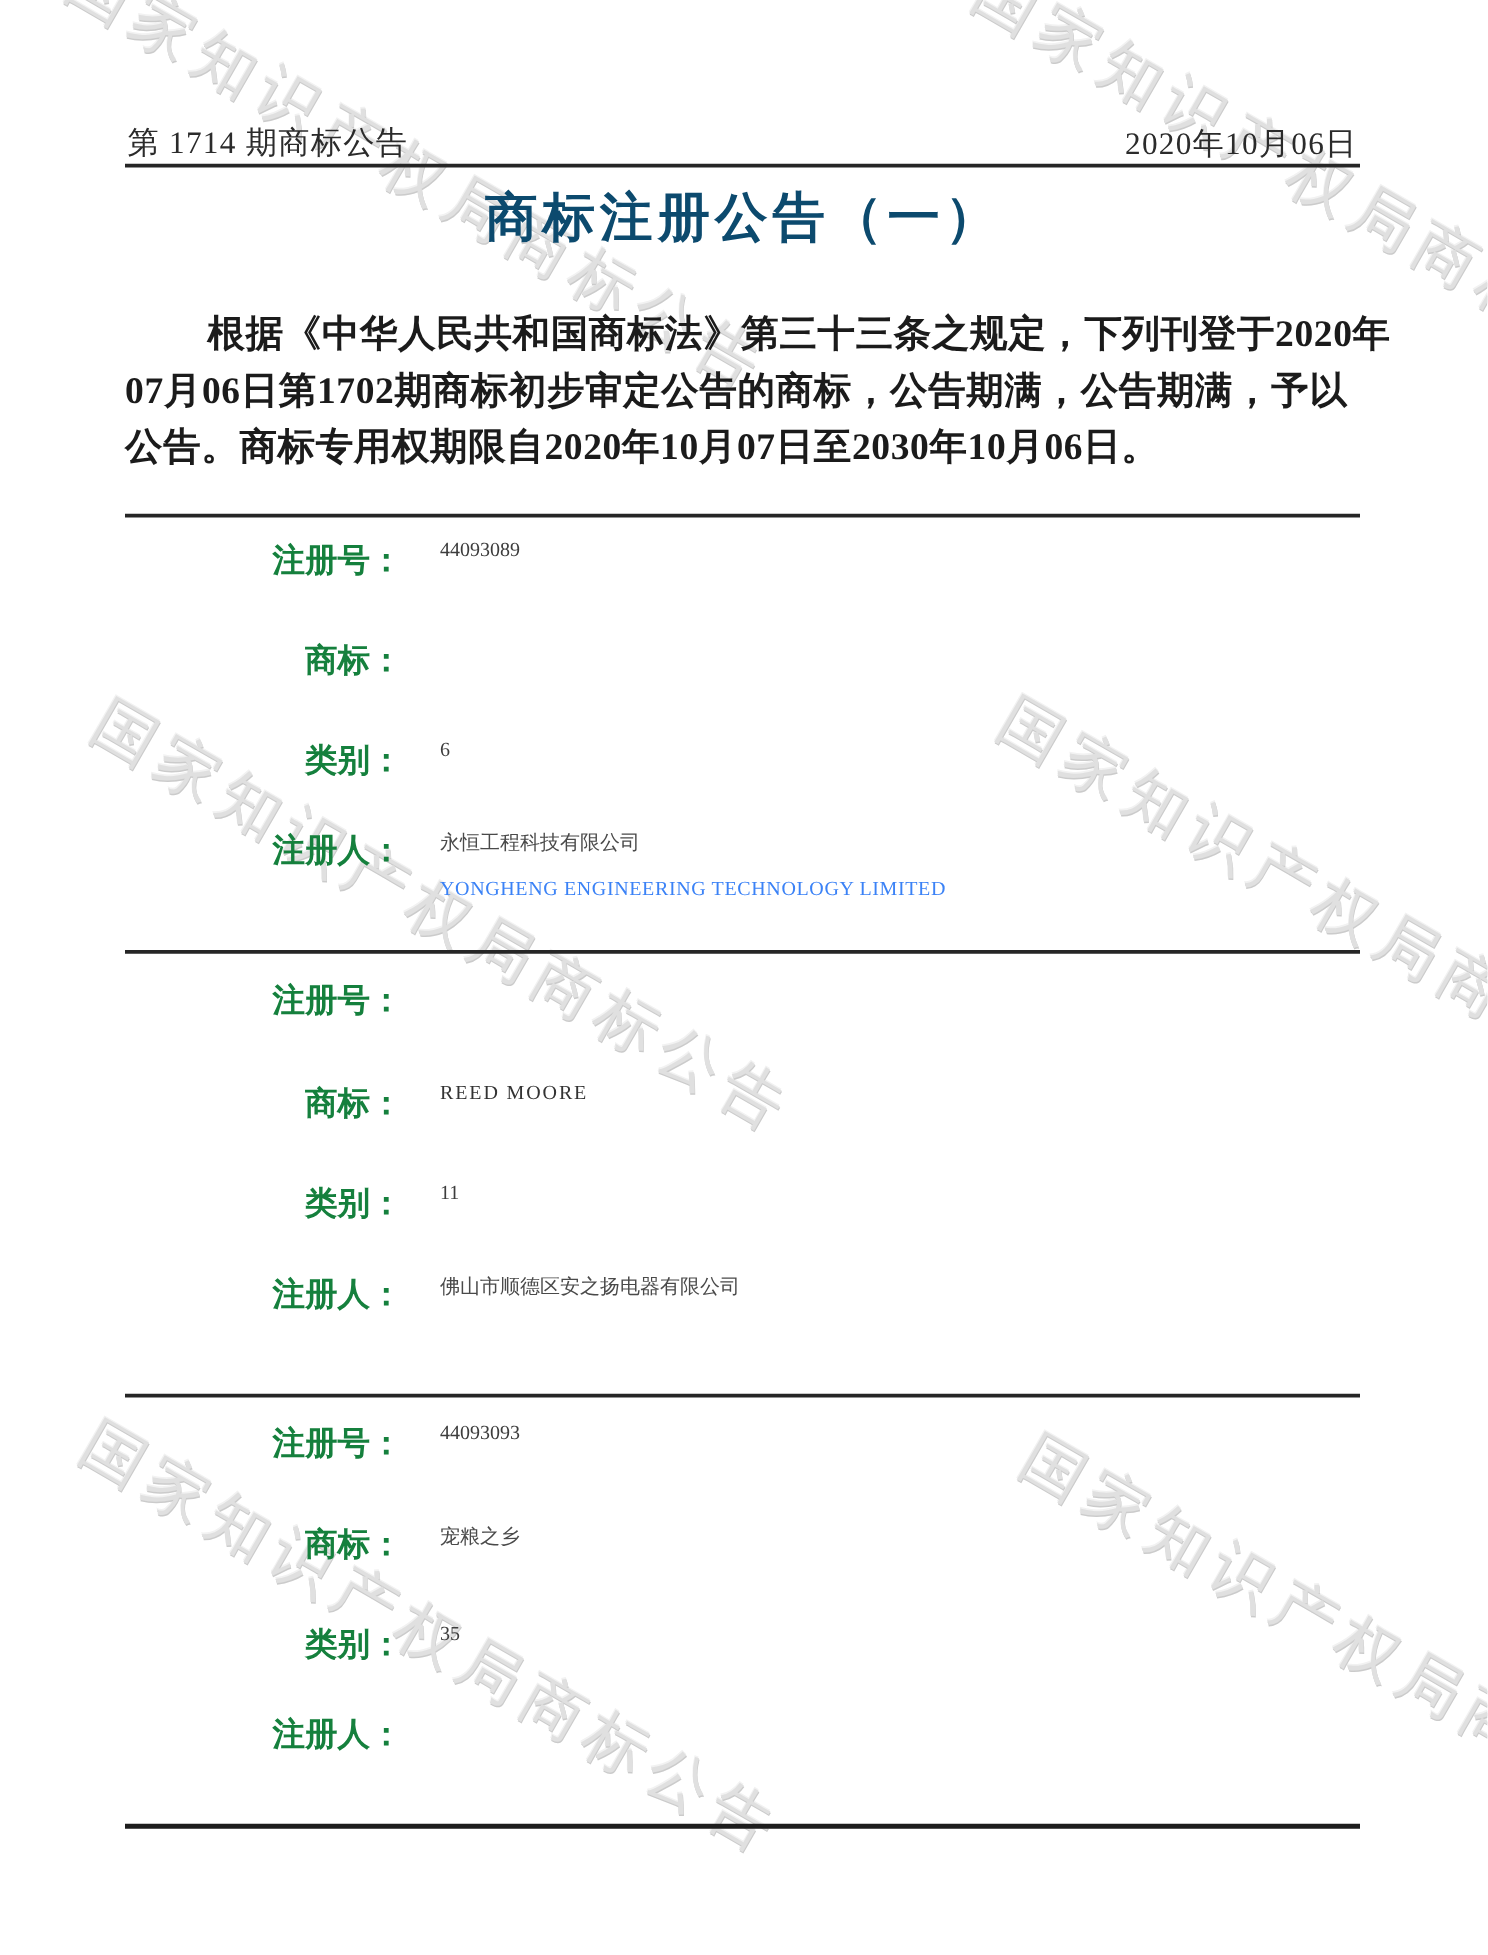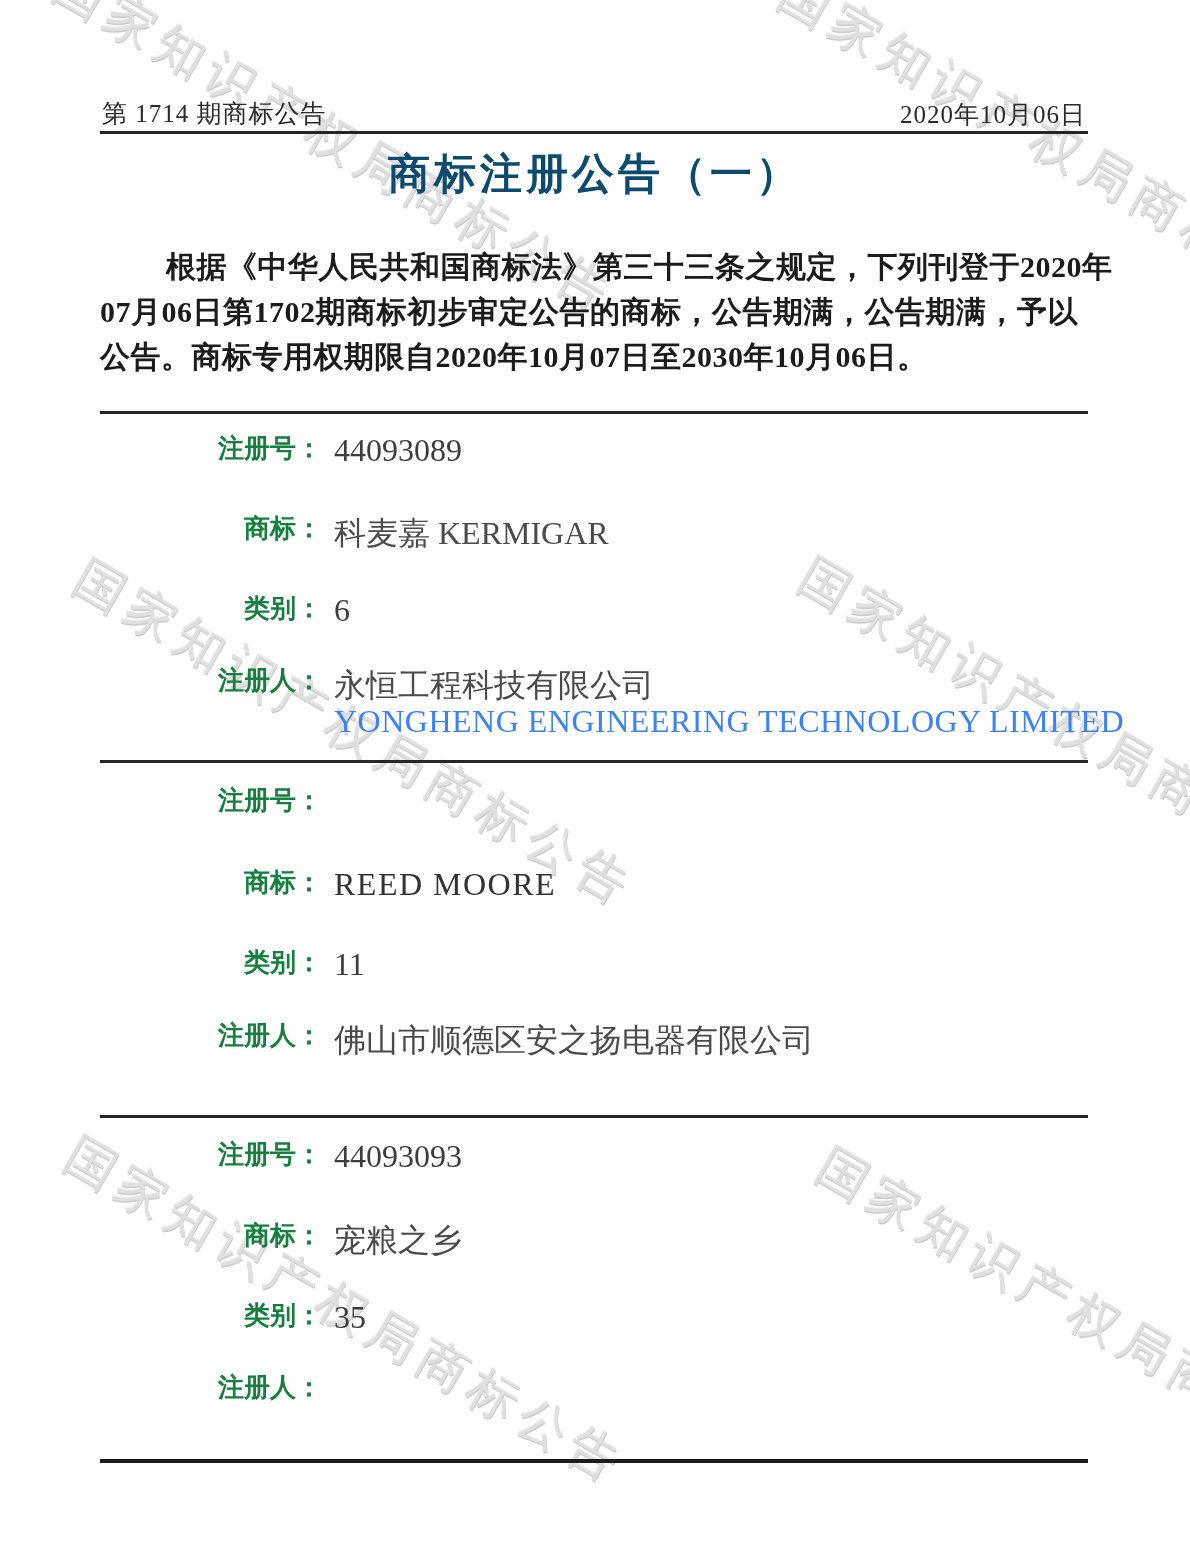--- a/index.html
+++ b/index.html
@@ -49,22 +49,22 @@
   .intro-1{top:247px;text-indent:66px;}
   .intro-2{top:292px;}
   .intro-3{top:337px;}
   .field-label{
     position:absolute;left:100px;width:222px;
     text-align:right;
     font-size:26px;font-weight:bold;color:#15803d;
     z-index:2;
   }
   .field-value{
-    position:absolute;left:334px;width:730px;
-    font-size:32px;color:#3d3d3d;
+    position:absolute;left:352px;width:730px;
+    font-size:16px;color:#3d3d3d;
     z-index:2;white-space:nowrap;
   }
   .value-cjk{color:#4a4a4a;}
   .value-caps{letter-spacing:1.5px;color:#333333;}
   .value-en{letter-spacing:0.5px;color:#3b82f6;}
 </style>
 </head>
 <body>
 
 <div class="page">
@@ -85,21 +85,20 @@
   <div class="content-item intro-line intro-1">根据《中华人民共和国商标法》第三十三条之规定，下列刊登于2020年</div>
   <div class="content-item intro-line intro-2">07月06日第1702期商标初步审定公告的商标，公告期满，公告期满，予以</div>
   <div class="content-item intro-line intro-3">公告。商标专用权期限自2020年10月07日至2030年10月06日。</div>
 
   <div class="rule rule-1"></div>
 
   <div class="field-label" style="top:431px;">注册号：</div>
   <div class="field-value" style="top:432px;">44093089</div>
 
   <div class="field-label" style="top:511px;">商标：</div>
-  <div class="field-value value-cjk" style="top:512px;">科麦嘉 KERMIGAR</div>
 
   <div class="field-label" style="top:591px;">类别：</div>
   <div class="field-value" style="top:592px;">6</div>
 
   <div class="field-label" style="top:663px;">注册人：</div>
   <div class="field-value value-cjk" style="top:664px;">永恒工程科技有限公司</div>
   <div class="field-value value-en" style="top:703px;">YONGHENG ENGINEERING TECHNOLOGY LIMITED</div>
 
   <div class="rule rule-2"></div>
 

